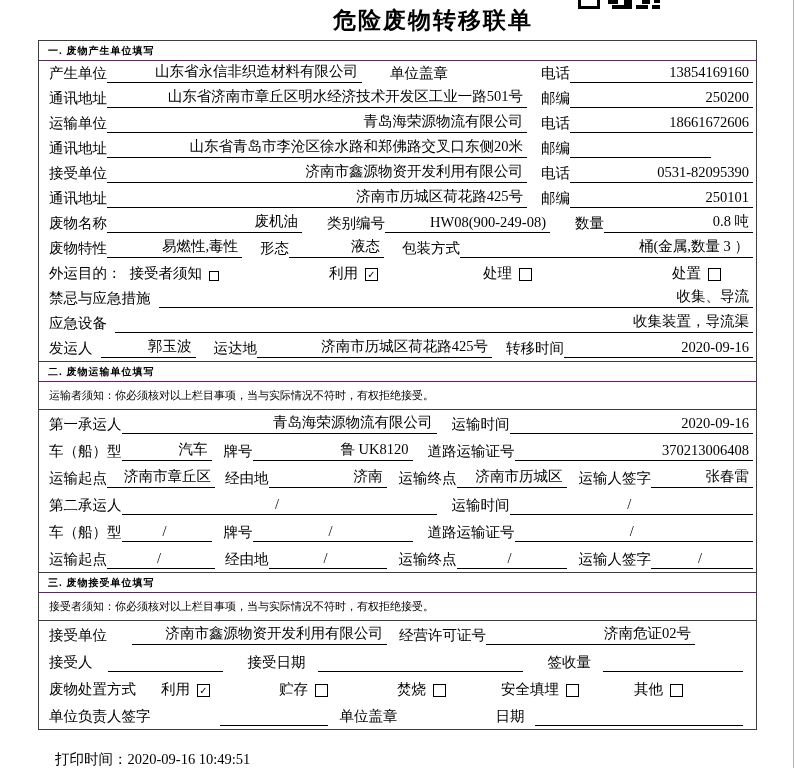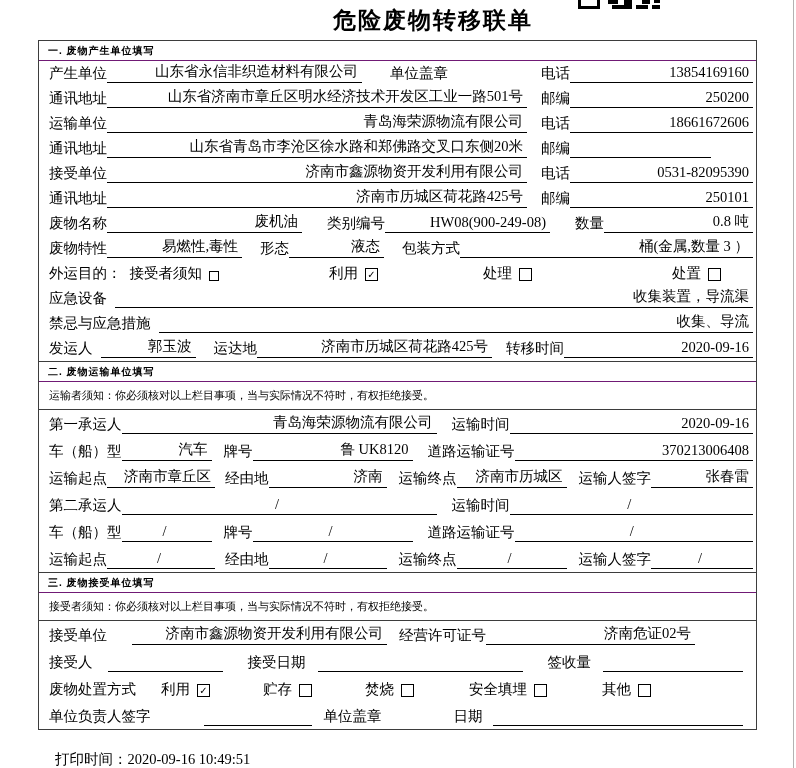--- a/index.html
+++ b/index.html
@@ -44,22 +44,22 @@
     box-sizing:border-box;overflow:hidden;min-height:17px;flex:none;text-align:right;
   }
   .u.c{text-align:center;padding-left:0;}
   .grow{flex:1 1 auto;}
   .sp{flex:1 1 auto;}
   .right{width:183px;}
   .shorter{width:141px;margin-right:42px;}
   .ml8{margin-left:8px;}   .ml10{margin-left:10px;} .ml12{margin-left:12px;}
   .ml14{margin-left:14px;} .ml15{margin-left:15px;} .ml18{margin-left:18px;}
   .ml25{margin-left:25px;} .ml28{margin-left:28px;}
-  .ml45{margin-left:53px;} .ml55{margin-left:55px;} .ml105{margin-left:105px;}
-  .ml110{margin-left:110px;} .ml120{margin-left:72px;} .ml140{margin-left:140px;}
+  .ml45{margin-left:69px;} .ml55{margin-left:55px;} .ml105{margin-left:105px;}
+  .ml110{margin-left:110px;} .ml120{margin-left:98px;} .ml140{margin-left:140px;}
   .mr6{margin-right:6px;}  .mr10{margin-right:10px;} .mr14{margin-right:14px;} .mr58{margin-right:58px;}
   .cb{
     display:inline-block;width:11px;height:11px;border:1px solid #000;flex:none;
     font-size:10px;line-height:11px;text-align:center;margin-left:7px;margin-bottom:2px;
     font-family:"DejaVu Sans",sans-serif;
   }
   .cb.sm{width:8px;height:8px;margin-bottom:2px;}
   .opt{display:flex;align-items:flex-end;flex:none;}
   .print-line{position:absolute;left:55px;top:750px;font-size:14.5px;white-space:nowrap;}
 </style>
@@ -164,27 +164,27 @@
       <span class="cb"></span>
     </span>
     <span class="opt ml140">
       <span class="lb">处置</span>
       <span class="cb"></span>
     </span>
   </div>
 
 
   <div class="row">
+    <span class="lb">禁忌与应急措施</span>
+    <span class="u grow ml8">收集、导流</span>
+  </div>
+
+  <div class="row">
     <span class="lb">应急设备</span>
     <span class="u grow ml8">收集装置，导流渠</span>
-  </div>
-
-  <div class="row">
-    <span class="lb">禁忌与应急措施</span>
-    <span class="u grow ml8">收集、导流</span>
   </div>
 
   <div class="row">
     <span class="lb">发运人</span>
     <span class="u ml8" style="width:95px">郭玉波</span>
     <span class="lb ml18">运达地</span>
     <span class="u" style="width:235px">济南市历城区荷花路425号</span>
     <span class="lb ml14">转移时间</span>
     <span class="u grow">2020-09-16</span>
   </div>

